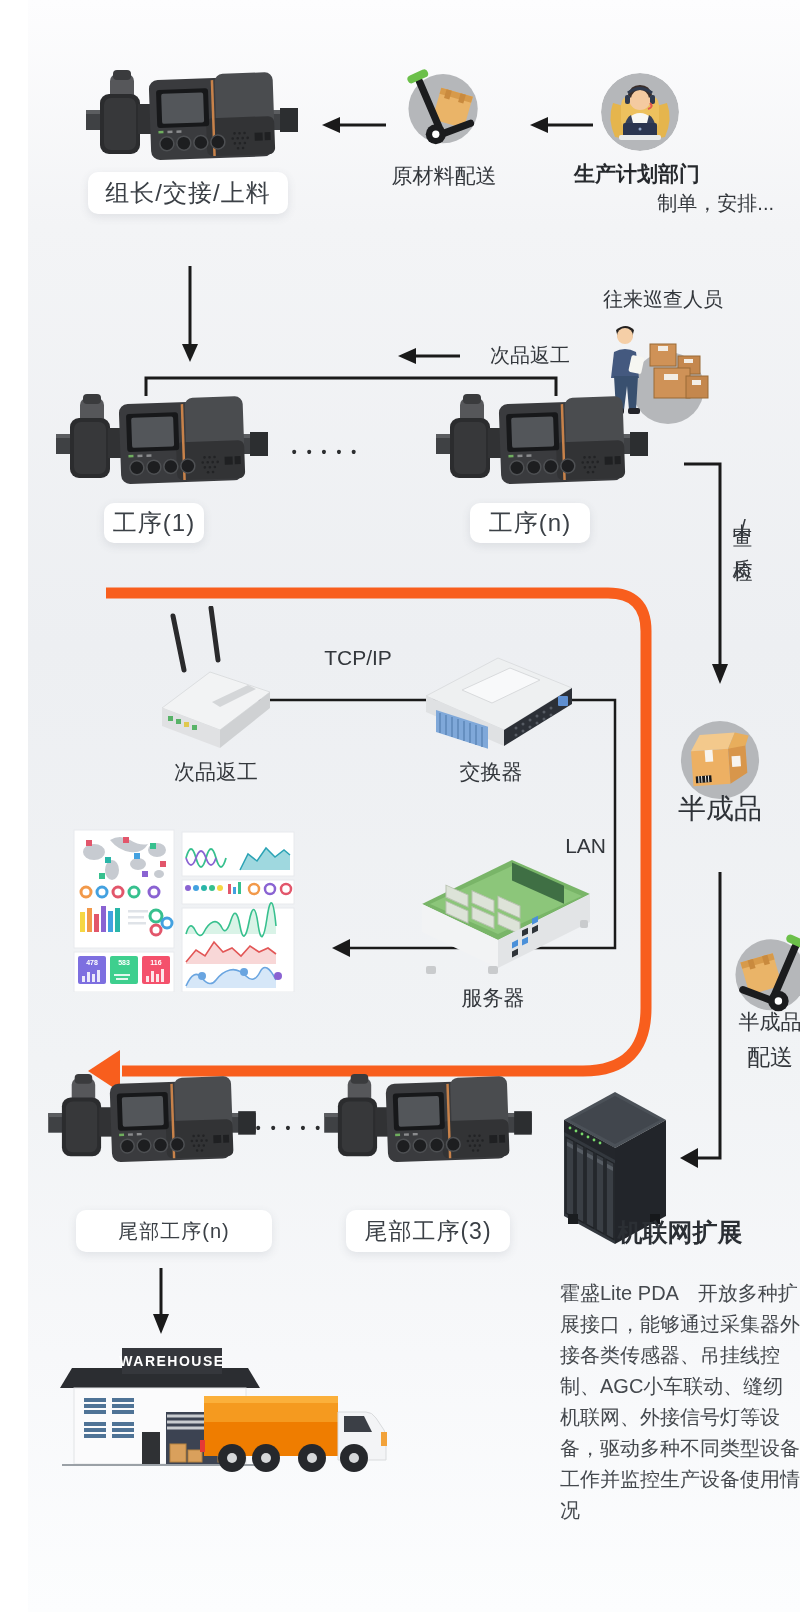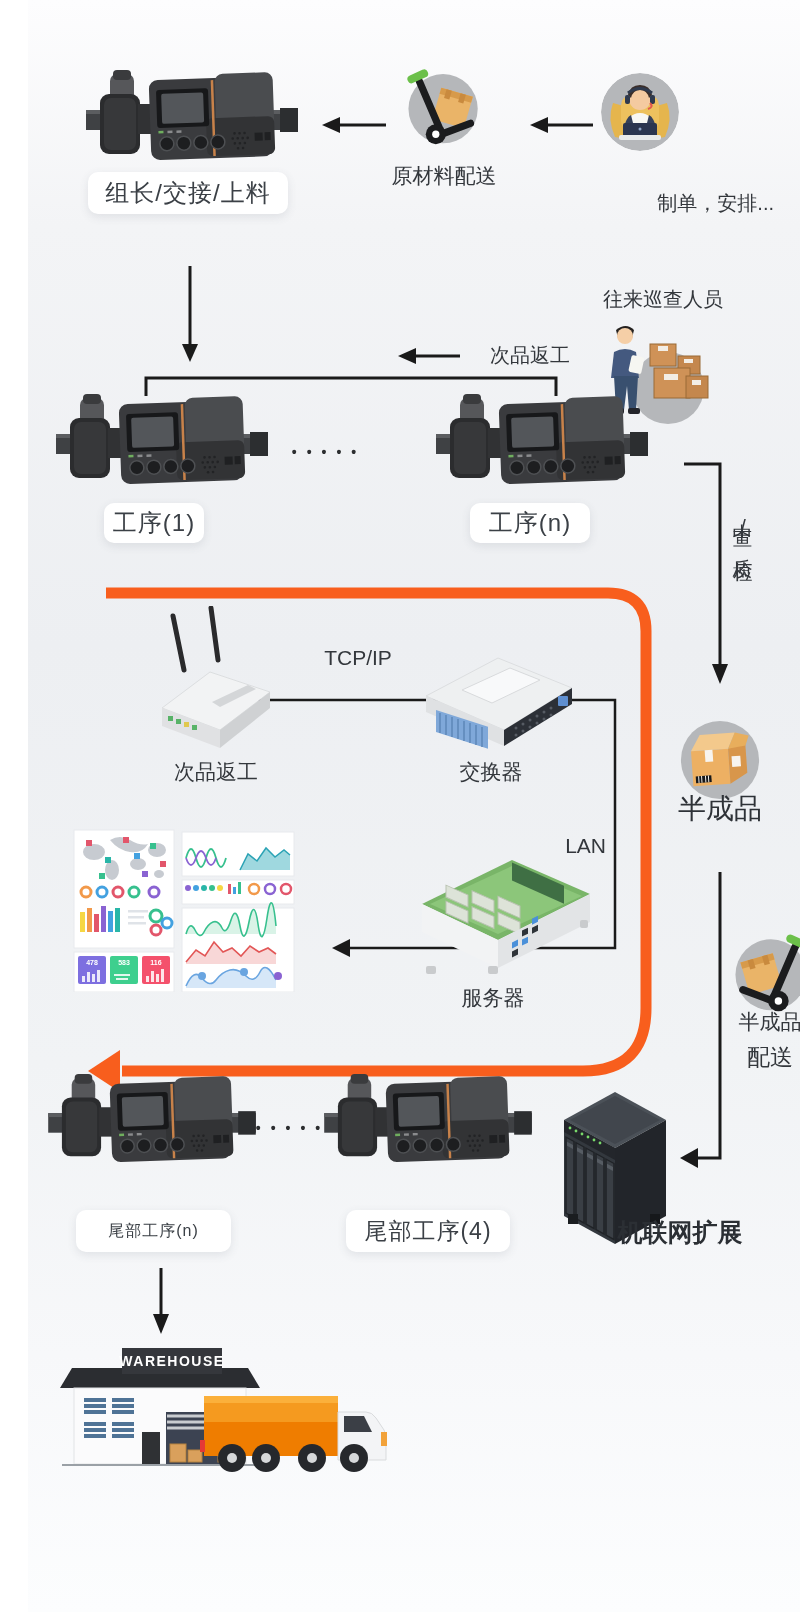--- a/index.html
+++ b/index.html
@@ -345,20 +345,21 @@
     </div>
 
 <svg class="icon" style="left:375px;top:65px;transform:scaleX(-1)" width="82" height="82">
       <use href="#dolly"></use>
     </svg>
 <div class="cap" style="left:353px;top:162px;width:126px;font-size:21px">原材料配送</div>
 
 <svg class="icon" style="left:573px;top:73px" width="78" height="78">
       <use href="#planner"></use>
     </svg>
+<div class="cap" style="left:546px;top:160px;width:200px;text-align:left;font-size:21px;font-weight:700;color:#26292d">生产计划部门</div>
 <div class="cap" style="left:546px;top:190px;width:200px;text-align:right;font-size:20px;font-weight:400;color:#33373c">制单，安排...</div>
 
 <div class="cap" style="left:560px;top:286px;width:150px;font-size:20px">往来巡查人员</div>
 <svg class="icon" style="left:566px;top:318px" width="118" height="108">
       <use href="#inspector"></use>
     </svg>
 <div class="cap" style="left:445px;top:342px;width:114px;font-size:20px">次品返工</div>
 
 <svg class="icon" style="left:28px;top:392px" width="212" height="96">
       <use href="#pda"></use>
@@ -511,26 +512,27 @@
       <use href="#pda"></use>
     </svg>
 <svg class="icon" style="left:296px;top:1072px" width="208" height="94">
       <use href="#pda"></use>
     </svg>
 <div class="dots" style="left:222px;top:1120px;width:86px;text-align:center">•••••</div>
 <svg class="icon" style="left:528px;top:1076px" width="118" height="172">
       <use href="#nas"></use>
     </svg>
 
-<div class="lbl-box" style="left:48px;top:1210px;width:155px;height:42px;font-size:16px">
+<div class="lbl-box" style="left:48px;top:1210px;width:196px;height:42px;font-size:20px">
       <span>尾部工序(n)</span>
     </div>
 <div class="lbl-box" style="left:318px;top:1210px;width:164px;height:42px;font-size:23px">
-      <span>尾部工序(4)</span>
+      <span>尾部工序(3)</span>
     </div>
 
 <div class="cap" style="left:532px;top:1216px;width:240px;text-align:center;font-size:25px;font-weight:700;color:#2b2f34">机联网扩展</div>
+<div class="para" style="left:532px;top:1278px;width:240px">霍盛Lite PDA　开放多种扩展接口，能够通过采集器外接各类传感器、吊挂线控制、AGC小车联动、缝纫机联网、外接信号灯等设备，驱动多种不同类型设备工作并监控生产设备使用情况</div>
 
 <svg class="icon" style="left:26px;top:1336px" width="352" height="158">
       <use href="#warehouse-scene"></use>
     </svg>
 
 </div>
 
 </body></html>

